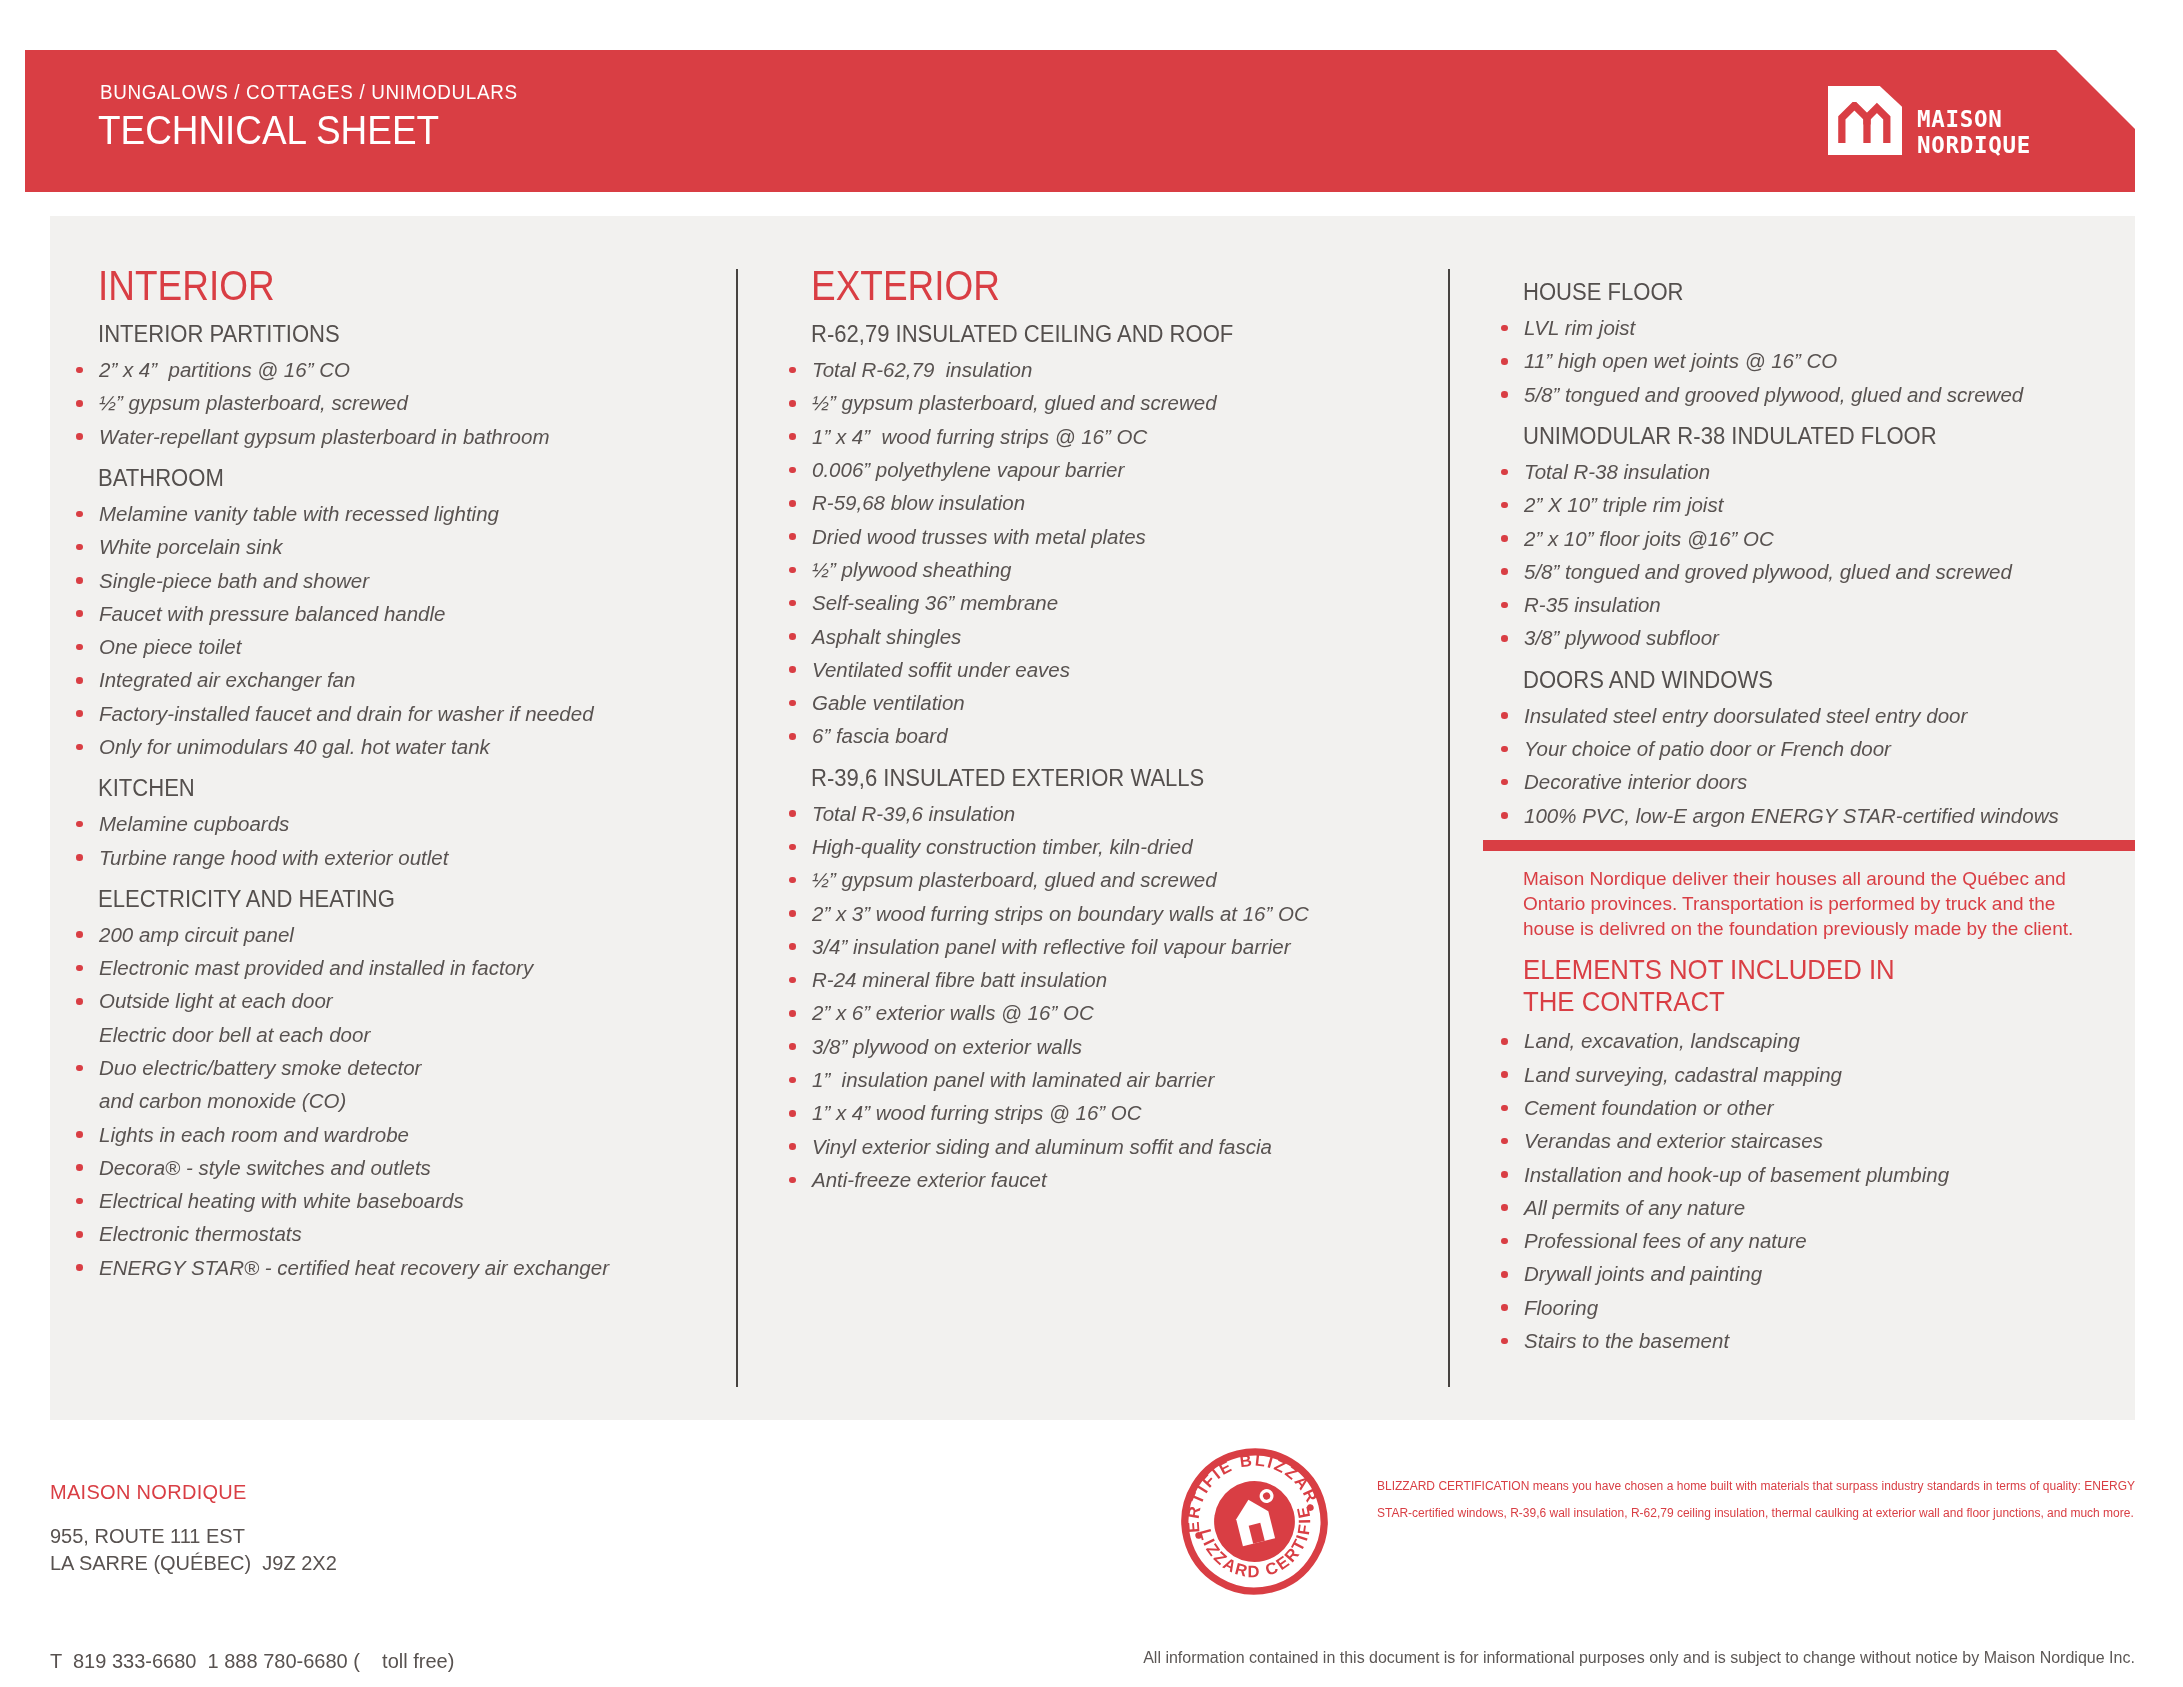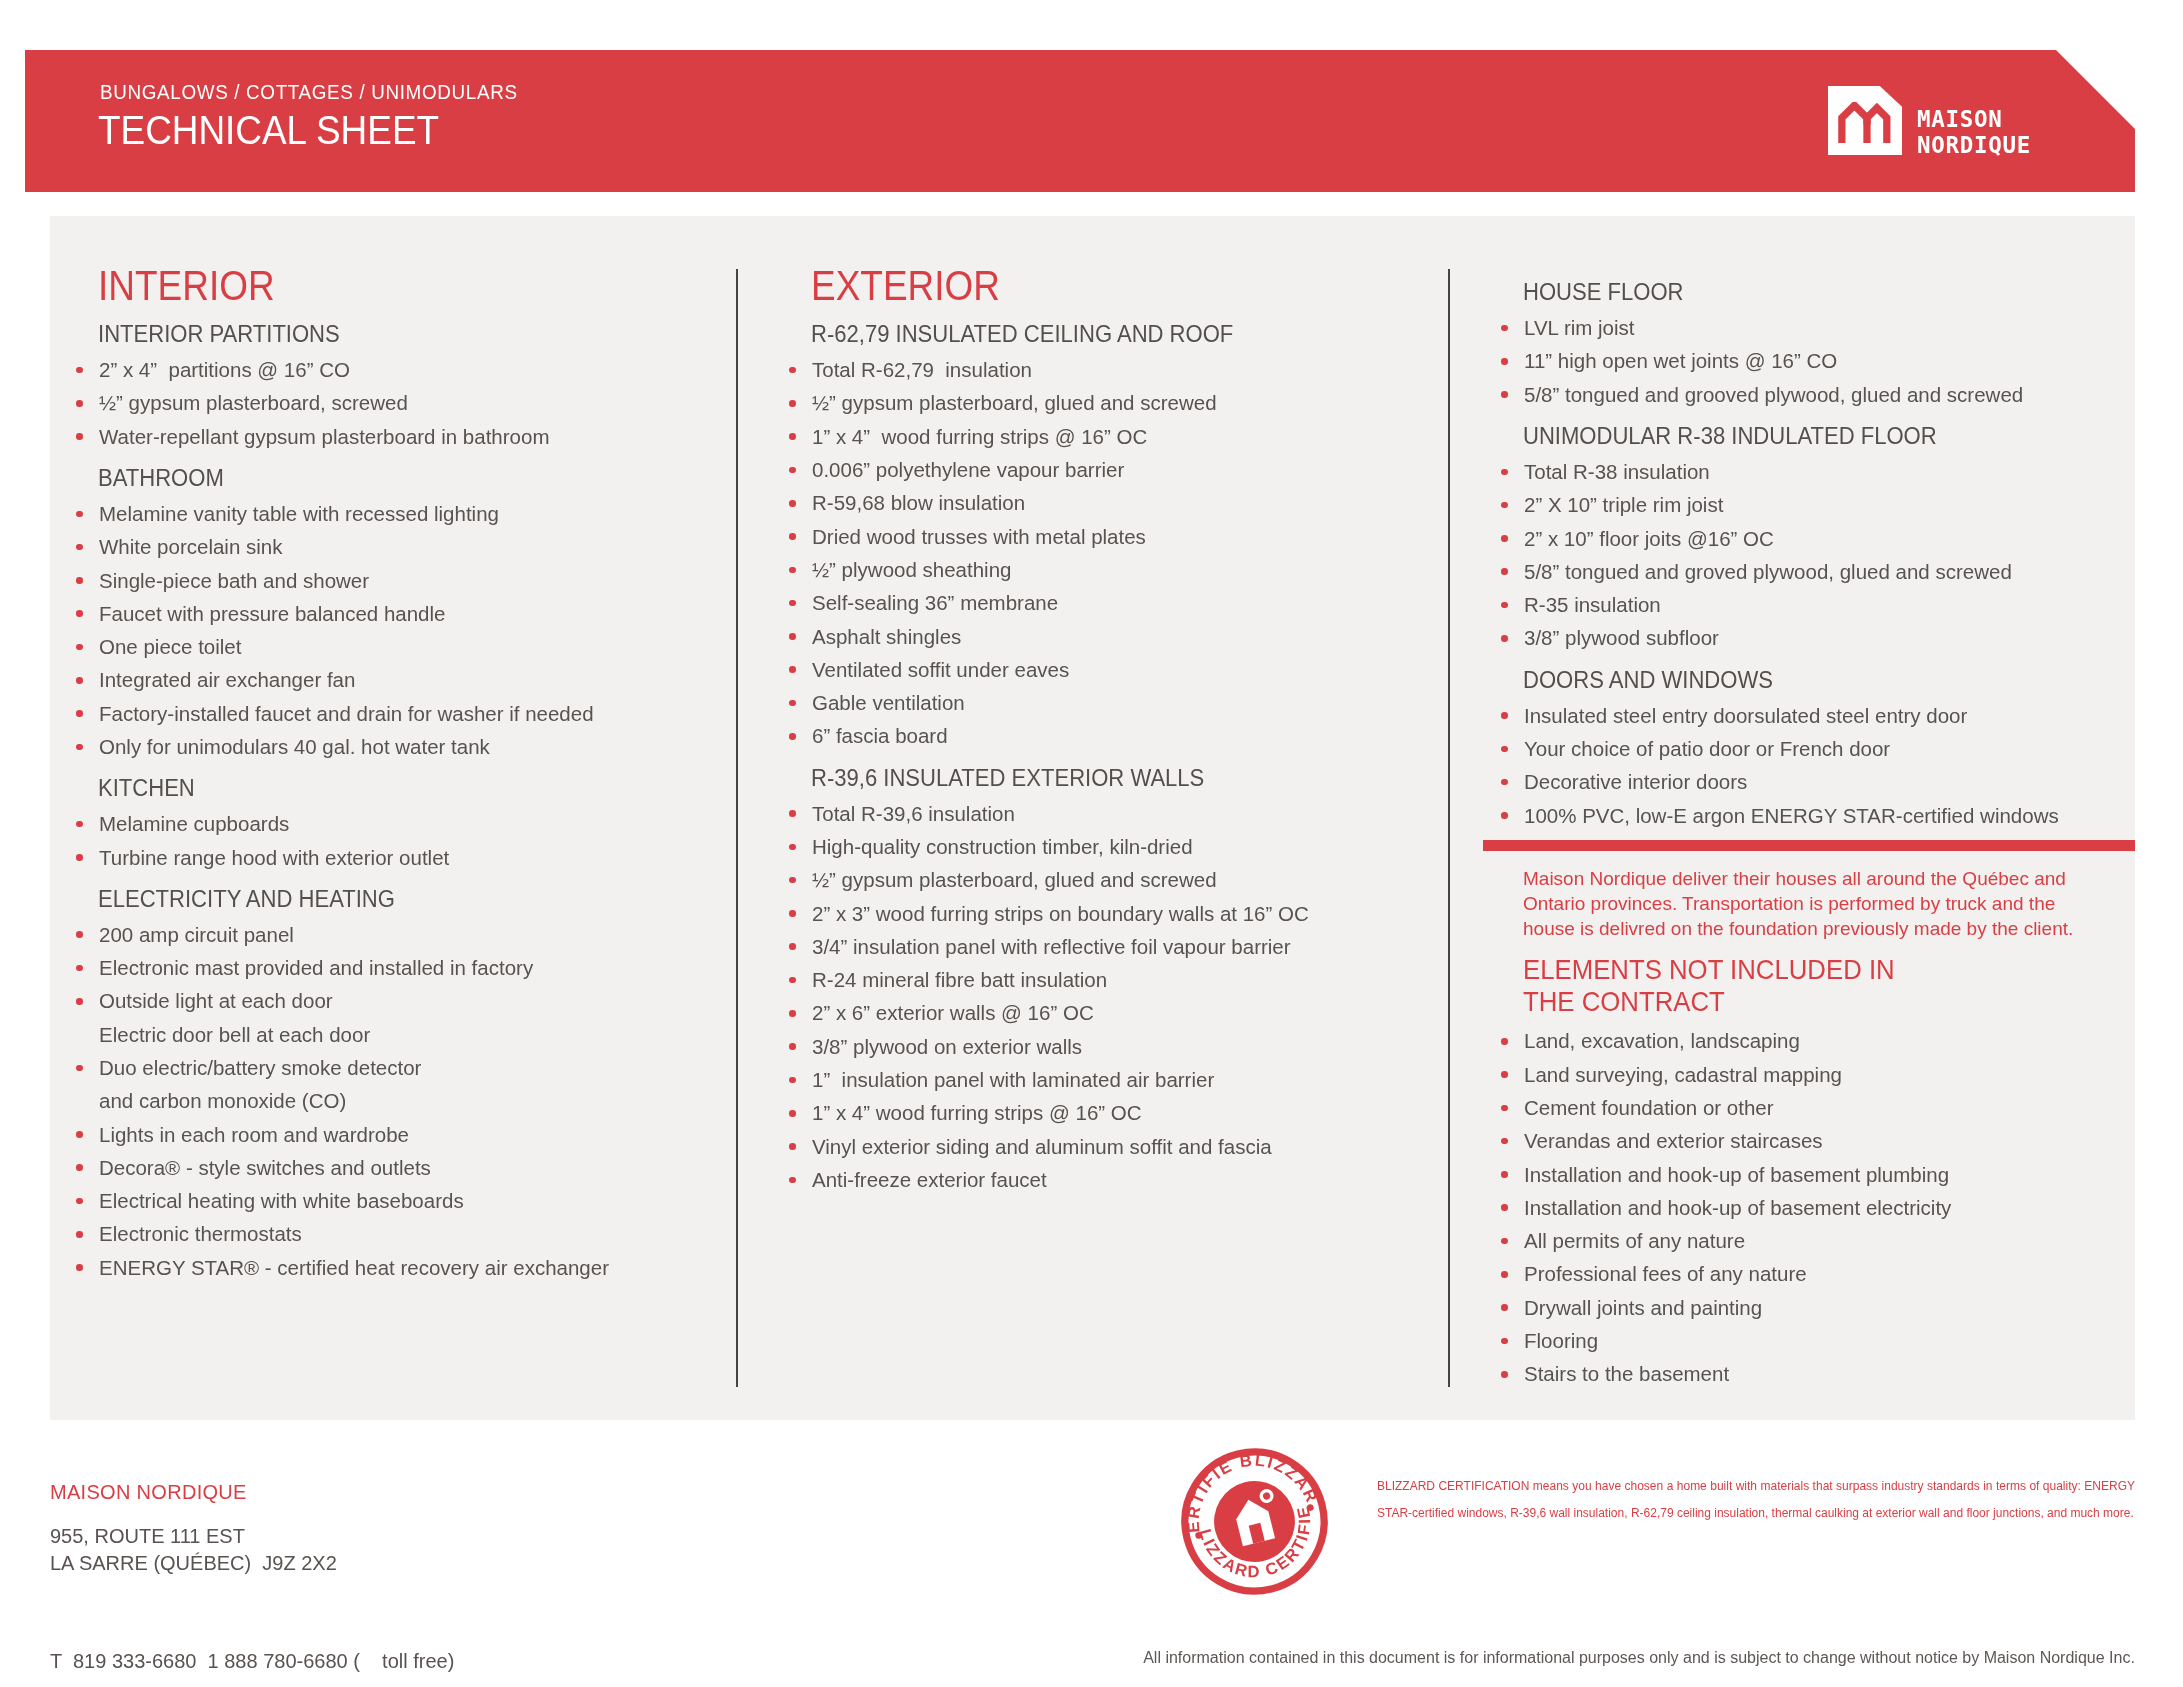--- a/index.html
+++ b/index.html
@@ -27,21 +27,21 @@
 
   .col{position:absolute;top:265px;}
   #col-0{left:74px;width:639px;}
   #col-1{left:787px;width:630px;}
   #col-2{left:1499px;width:636px;}
 
   .col-title{margin:0 0 4px 24px;font-size:42px;line-height:42px;font-weight:400;color:var(--red);
              transform:scaleX(.88);transform-origin:0 0;white-space:pre;}
   .sec-head{margin:13.2px 0 8px 24px;font-size:24.5px;line-height:28px;font-weight:400;color:var(--head);
             transform:scaleX(.9);transform-origin:0 0;white-space:pre;}
-  .col ul{list-style:none;margin:0 12px 4px 0;padding:0;}
+  .col ul{list-style:none;margin:0 12px 4px 0;padding:0;font-style:italic;}
   .col li{position:relative;padding-left:25px;font-size:20.5px;line-height:28px;margin-bottom:5.3px;
           color:var(--ink);white-space:pre-wrap;}
   .col li .dot{position:absolute;left:2px;top:10.6px;width:6.6px;height:6.6px;border-radius:50%;background:var(--red);}
 
   .note-bar{height:11.2px;background:var(--red);margin:10.6px 0 14.6px -16.5px;width:calc(100% + 16.5px);}
   .delivery-note{margin:0 13.2px 13.2px 24px;font-size:19px;line-height:25px;color:var(--red);width:582px;}
   .excluded-head{margin:10.6px 0 9.3px 24px;font-size:28px;line-height:32px;font-weight:400;color:var(--red);
                  max-width:410px;transform:scaleX(.92);transform-origin:0 0;}
 
   
@@ -179,21 +179,20 @@
       </ul>
       <div class="note-bar"></div>
       <p class="delivery-note">Maison Nordique deliver their houses all around the Québec and Ontario provinces. Transportation is performed by truck and the house is delivred on the foundation previously made by the client.</p>
       <h3 class="excluded-head">ELEMENTS NOT INCLUDED IN THE CONTRACT</h3>
       <ul>
         <li><span class="dot"></span><span class="item-text">Land, excavation, landscaping</span></li>
         <li><span class="dot"></span><span class="item-text">Land surveying, cadastral mapping</span></li>
         <li><span class="dot"></span><span class="item-text">Cement foundation or other</span></li>
         <li><span class="dot"></span><span class="item-text">Verandas and exterior staircases</span></li>
         <li><span class="dot"></span><span class="item-text">Installation and hook-up of basement plumbing</span></li>
-        <li><span class="dot"></span><span class="item-text">Installation and hook-up of basement electricity</span></li>
         <li><span class="dot"></span><span class="item-text">All permits of any nature</span></li>
         <li><span class="dot"></span><span class="item-text">Professional fees of any nature</span></li>
         <li><span class="dot"></span><span class="item-text">Drywall joints and painting</span></li>
         <li><span class="dot"></span><span class="item-text">Flooring</span></li>
         <li><span class="dot"></span><span class="item-text">Stairs to the basement</span></li>
       </ul>
     </div>
 
   <div class="footer-left">
     <div class="footer-company">MAISON NORDIQUE</div>

